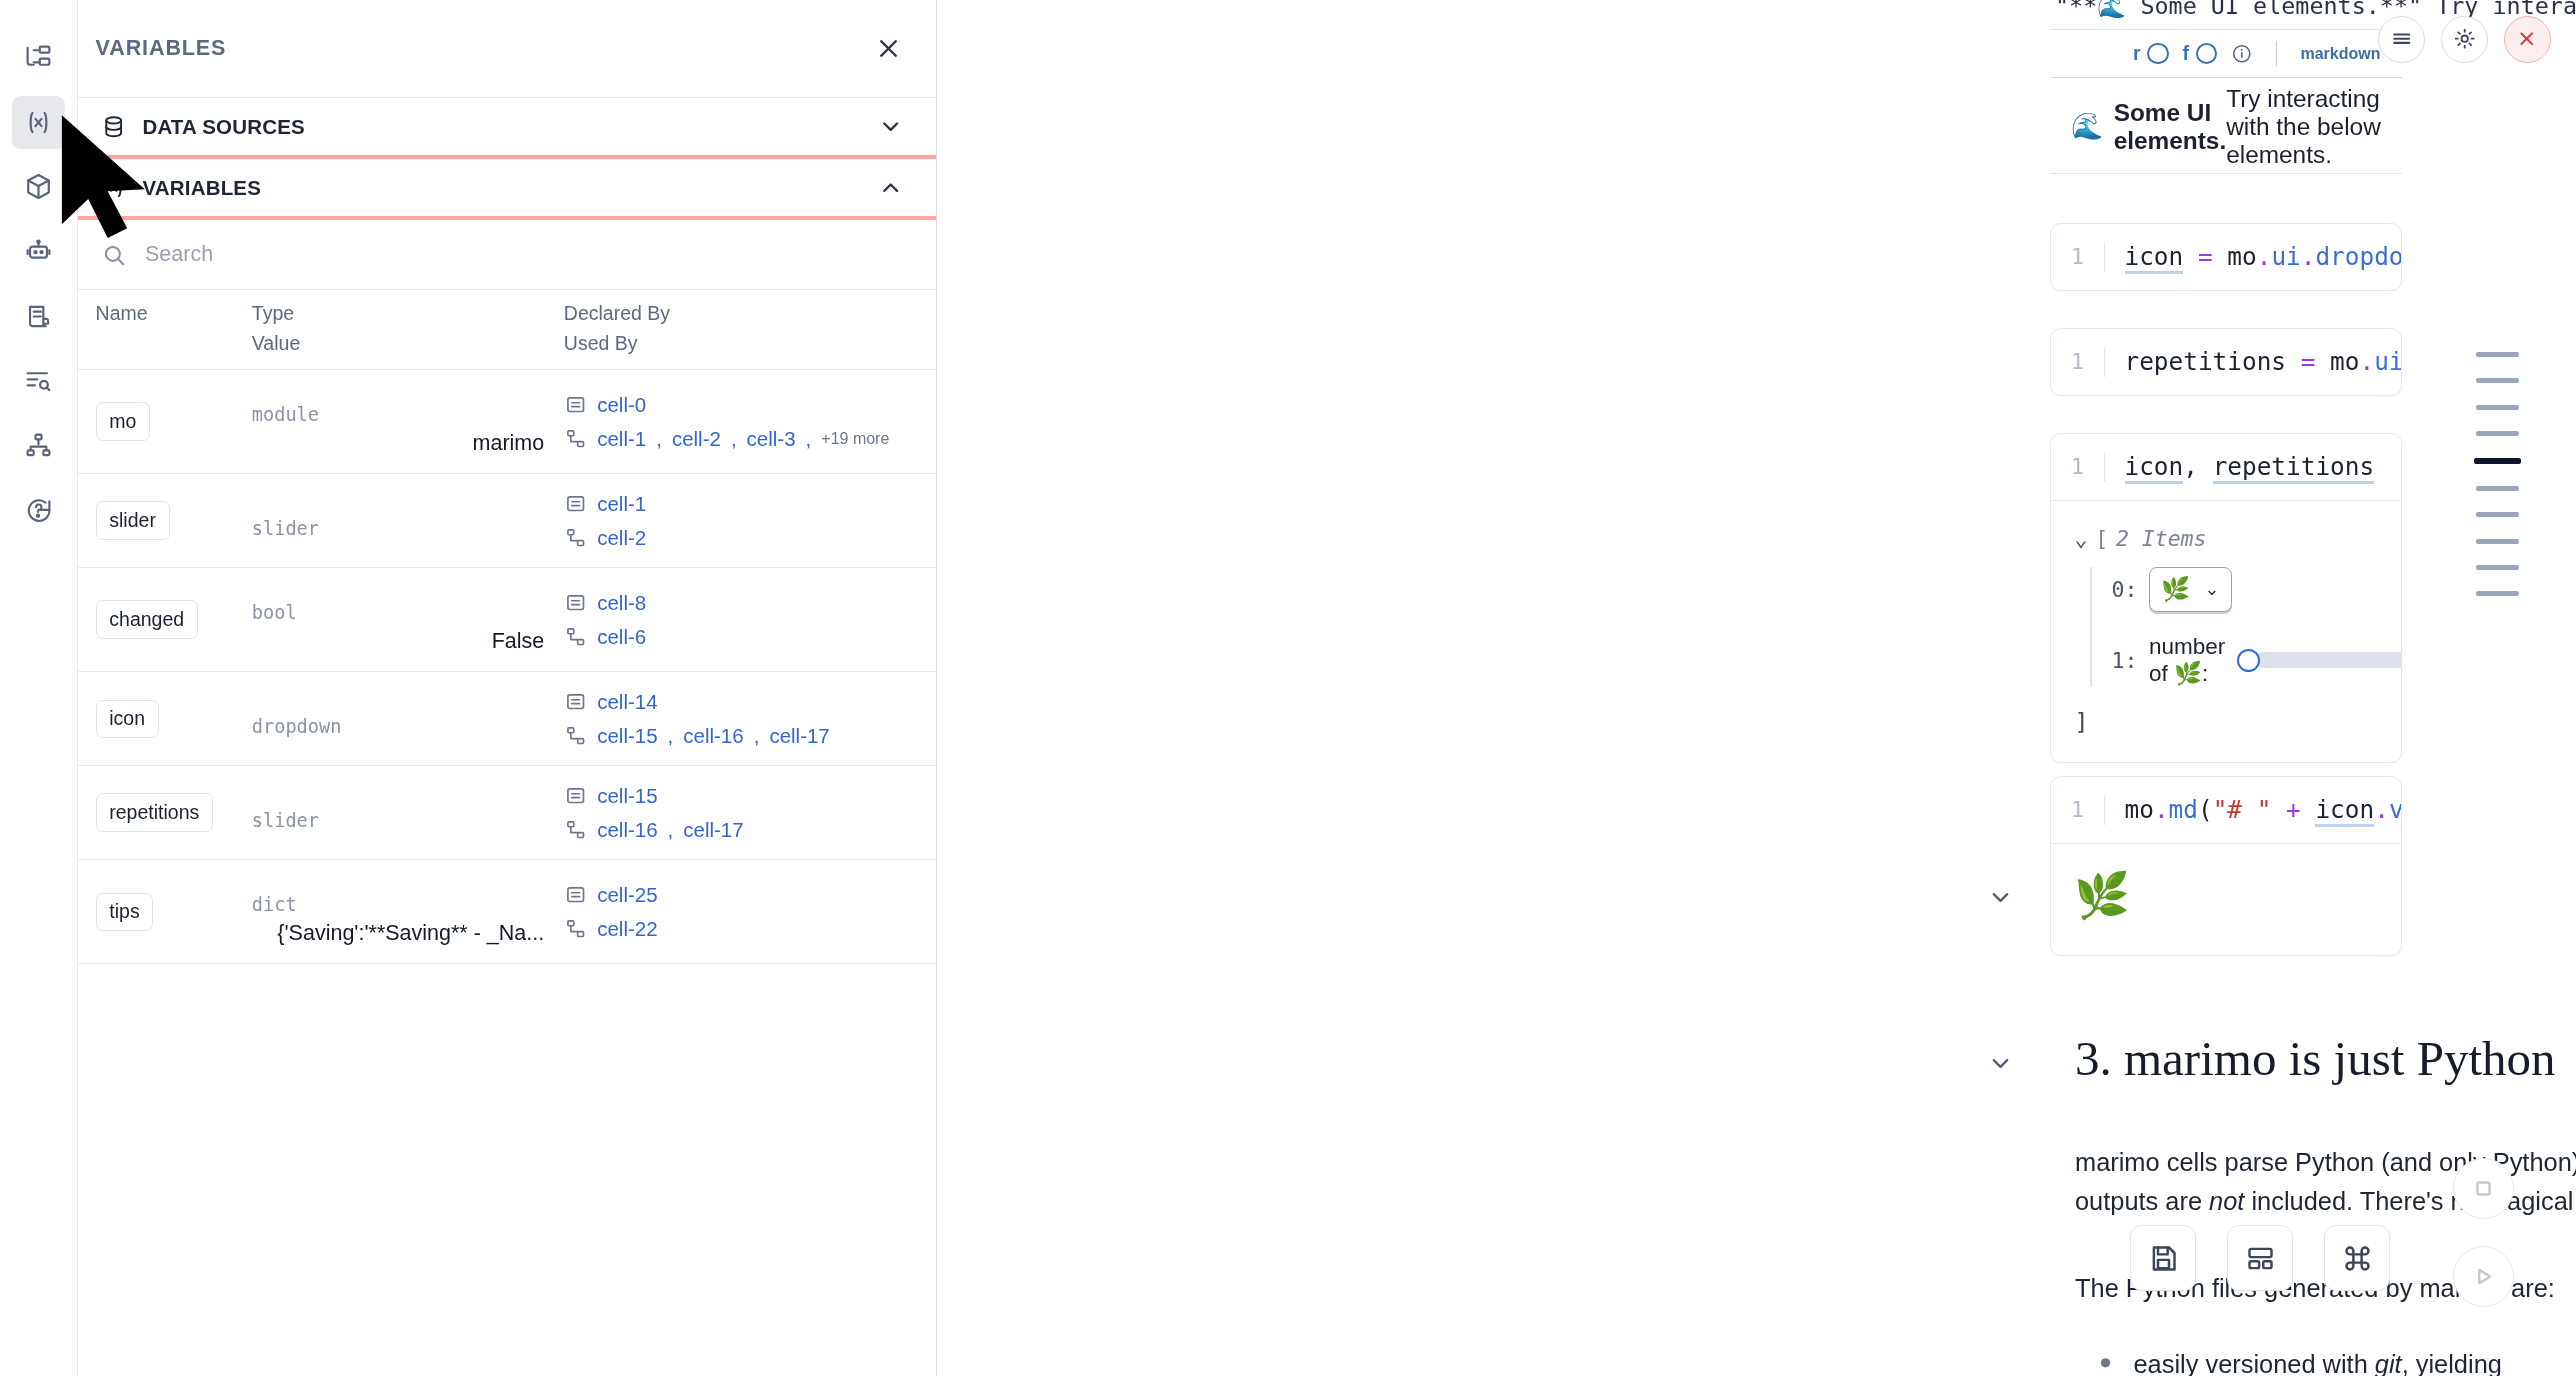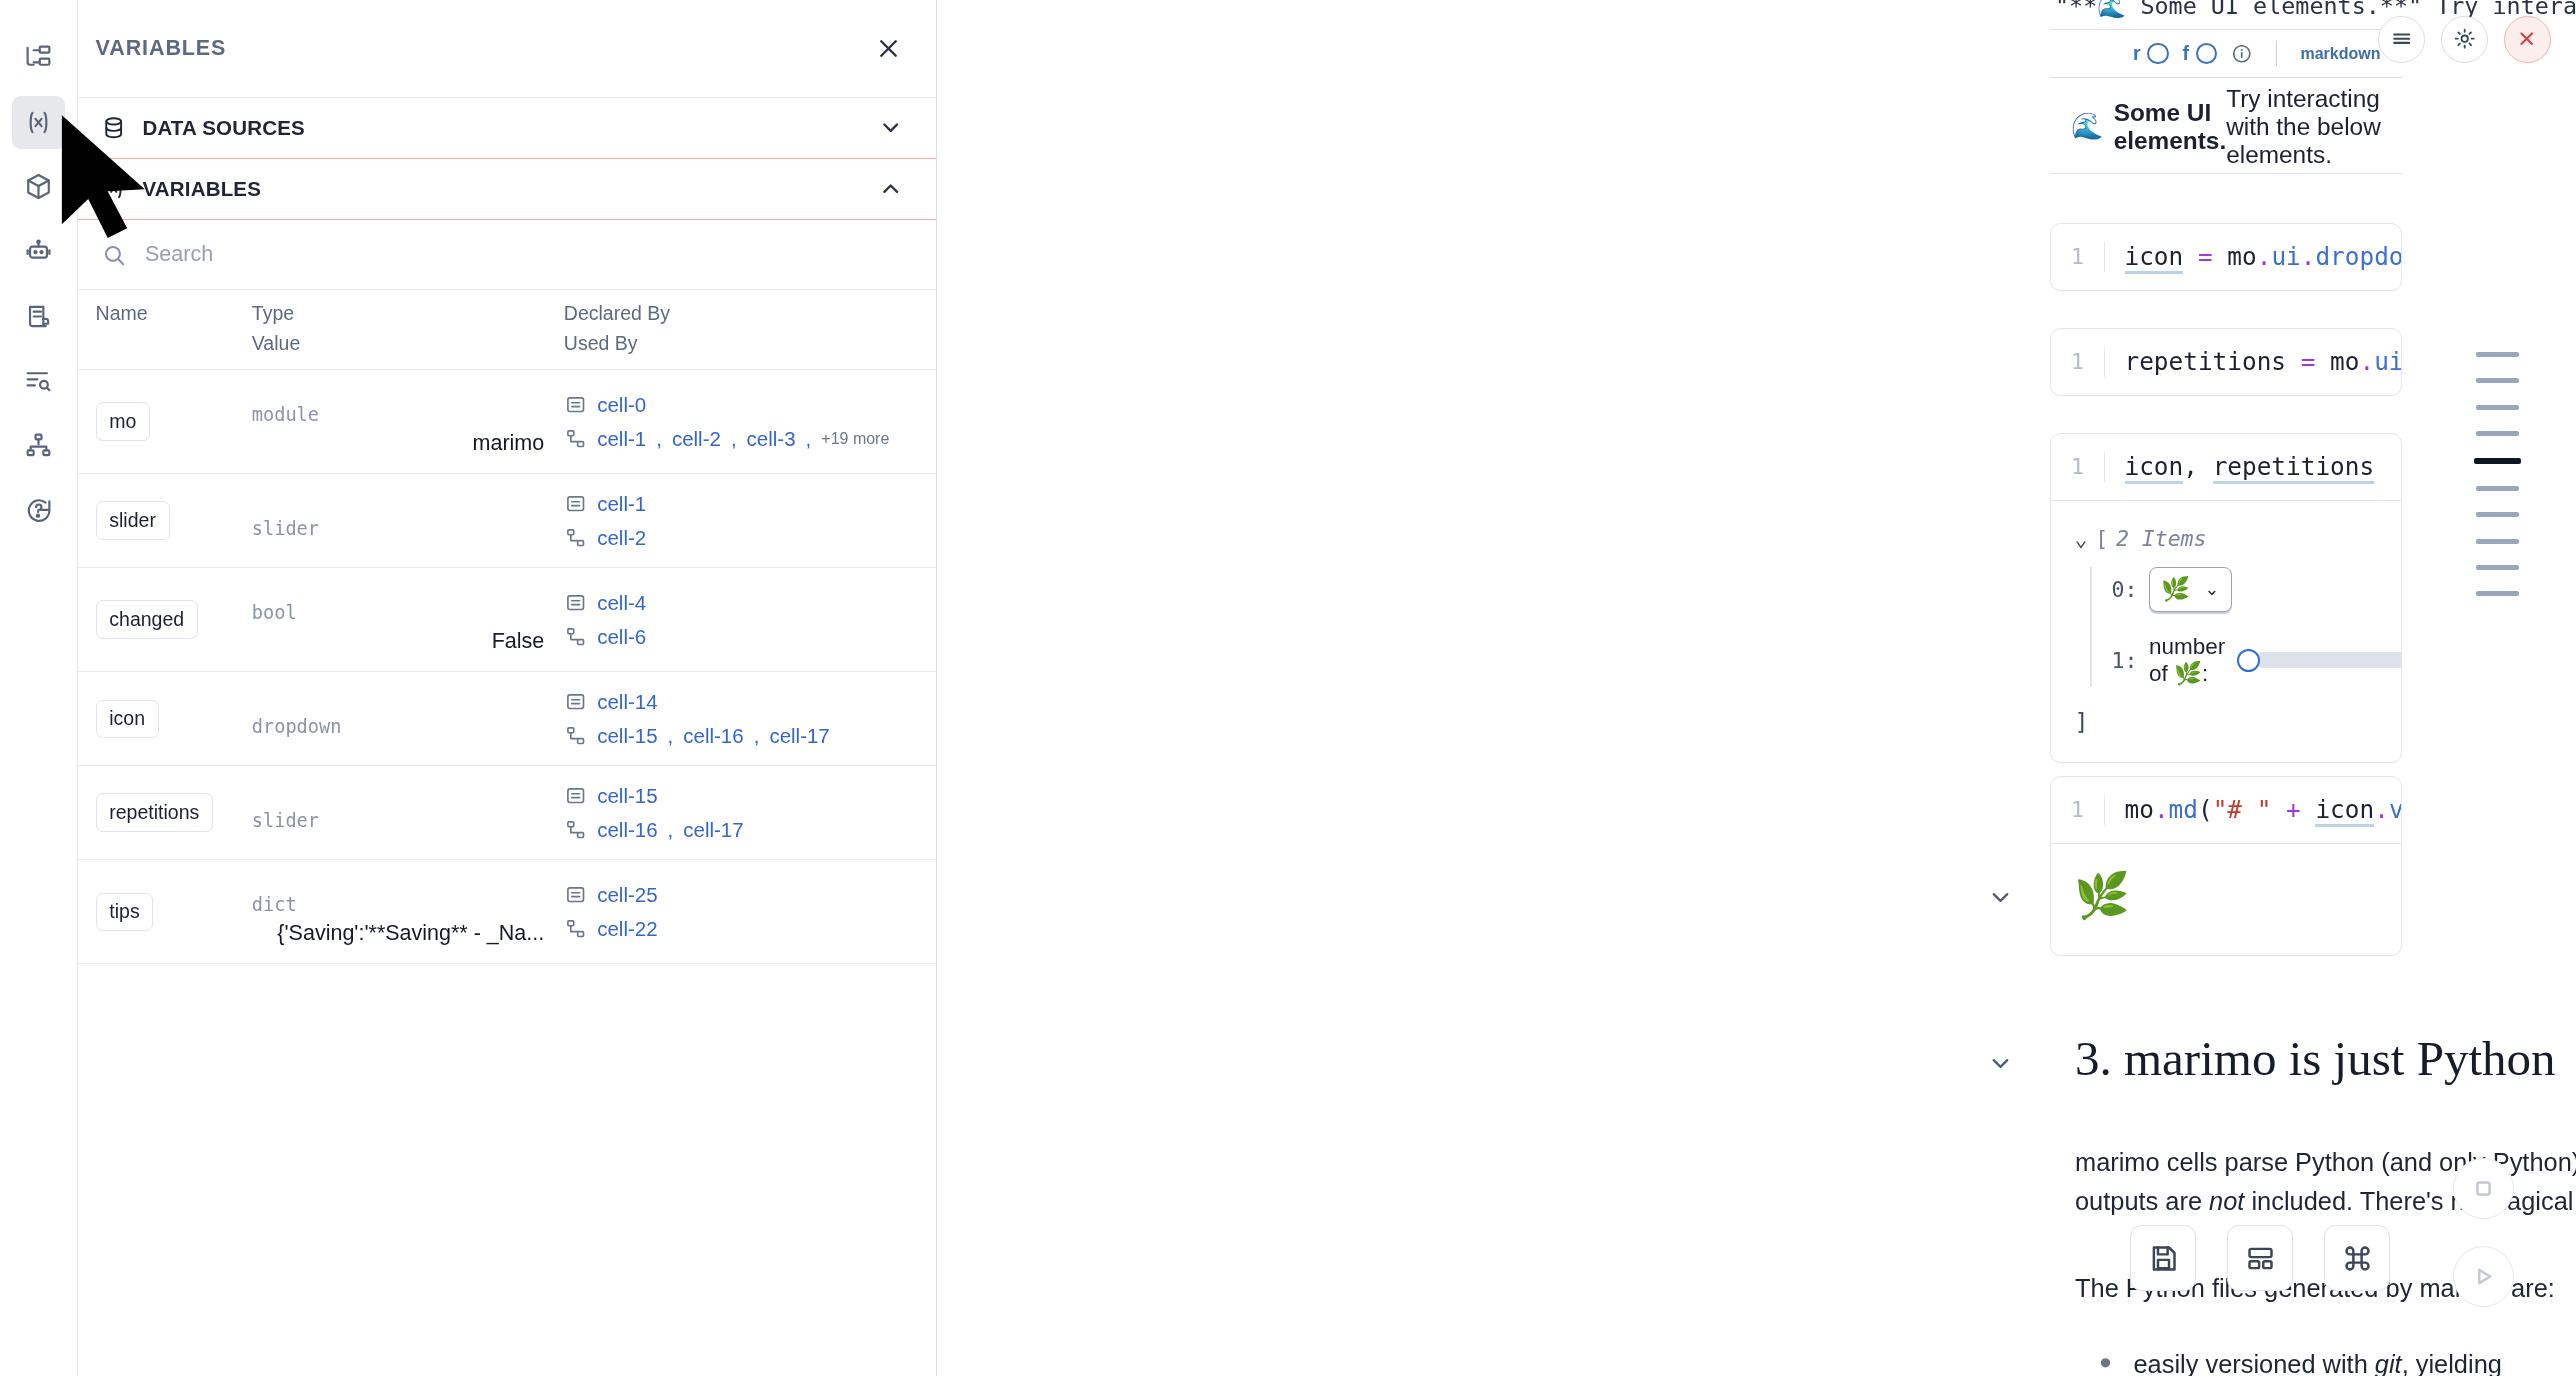--- a/index.html
+++ b/index.html
@@ -52,21 +52,21 @@
     letter-spacing: 0.9px;
     color: #5d6882; flex: 1;
   }
   .icon-x { width: 29px; height: 29px; color: #2b3245; cursor: pointer; }
   .icon-x svg { width: 29px; height: 29px; display: block; }
 
   .section-row {
     height: 61px;
     display: flex; align-items: center;
     padding: 0 33px 0 23.4px;
-    border-bottom: 1px solid #fca5a5;
+    border-bottom: 4px solid #fca5a5;
     cursor: pointer;
     gap: 15.6px;
   }
   .section-row .sec-icon { width: 25.4px; height: 25.4px; color: #1e2533; flex: 0 0 25.4px; }
   .section-row .sec-icon svg { width: 25.4px; height: 25.4px; display: block; }
   .section-label {
     font-size: 20.5px; font-weight: 700;
     letter-spacing: 0.2px;
     color: #1e2533; flex: 1;
   }
@@ -563,21 +563,21 @@
               <span class="val-txt">False</span>
             </td>
             <td class="col-decl">
               <div class="decl-line">
                 <span class="mini-icon">
                   <svg viewBox="0 0 24 24" fill="none" stroke="currentColor" stroke-width="1.7" stroke-linecap="round">
                     <rect x="4" y="5" width="16" height="14" rx="2"></rect>
                     <path d="M8 10h8M8 14h8"></path>
                   </svg>
                 </span>
-                <span class="cell-link">cell-4</span>
+                <span class="cell-link">cell-8</span>
               </div>
               <div class="used-line">
                 <span class="mini-icon">
                   <svg viewBox="0 0 24 24" fill="none" stroke="currentColor" stroke-width="1.7" stroke-linecap="round" stroke-linejoin="round">
                     <rect x="4" y="4" width="6" height="5" rx="1"></rect>
                     <rect x="14" y="15" width="6" height="5" rx="1"></rect>
                     <path d="M7 9v6h7"></path>
                   </svg>
                 </span>
                 <span class="cell-link">cell-6</span>

